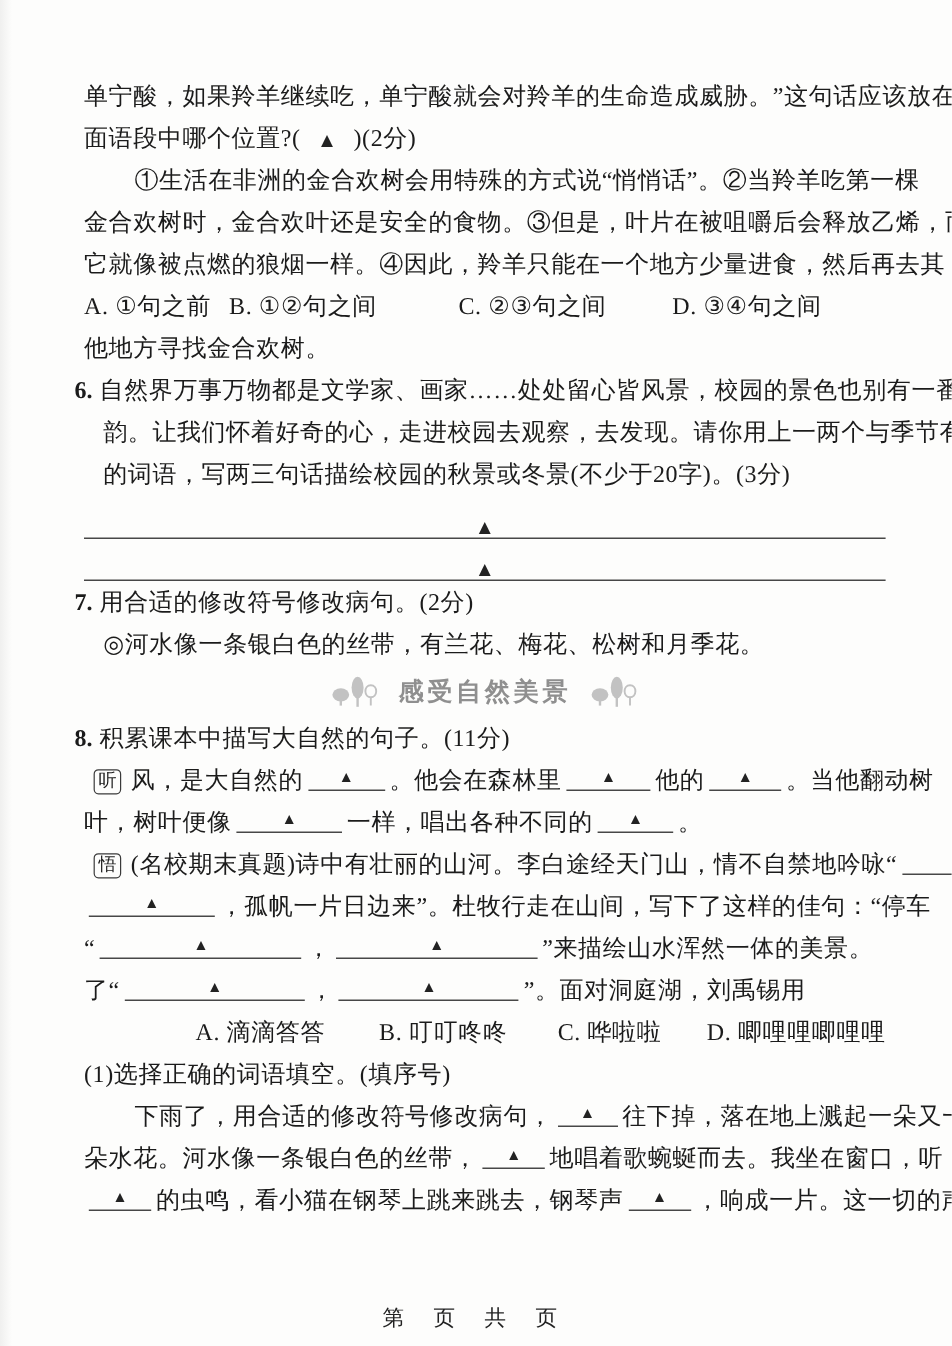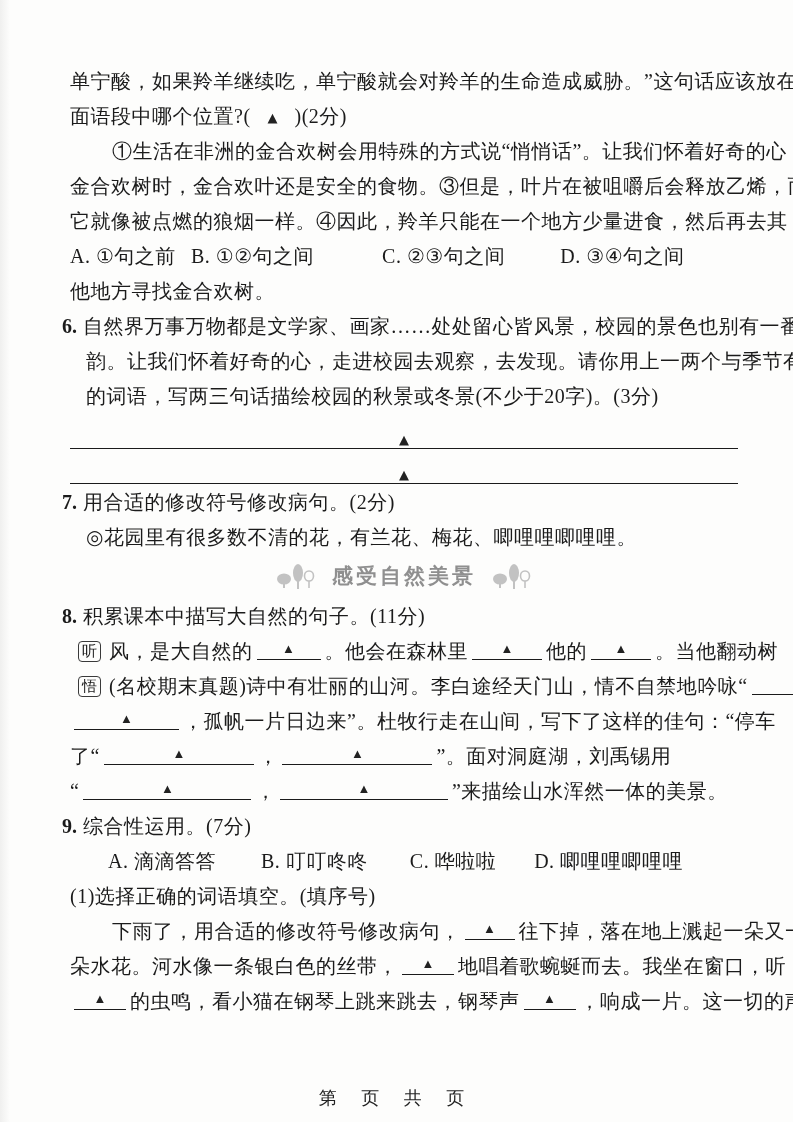--- a/index.html
+++ b/index.html
@@ -20,21 +20,21 @@
   }
   .line{
     font-size:20px;
     line-height:35px;
     height:35px;
     white-space:nowrap;
   }
   .line.qn{margin-left:-8px;}
   .line.qc{padding-left:16px;}
   .line.pi{padding-left:42px;}
-  .line.o9{padding-left:38px;}
+  .line.o9{padding-left:38px;text-align:right;}
   .line.bx{padding-left:8px;}
   .qnum{font-weight:bold;margin-right:6px;}
   .txt{letter-spacing:0.5px;}
   .blank{
     display:inline-block;
     box-sizing:border-box;
     border-bottom:1.6px solid #1b1b1b;
     text-align:center;
     font-size:13px;
     line-height:13px;
@@ -97,36 +97,36 @@
   }
 </style>
 </head>
 <body>
 
 <div class="page">
   <div class="edge-shade"></div>
   <div class="doc" id="doc">
       <div class="line "><span class="txt">单宁酸，如果羚羊继续吃，单宁酸就会对羚羊的生命造成威胁。”这句话应该放在下</span></div>
       <div class="line "><span class="txt">面语段中哪个位置?(</span><span class="gap" style="width: 14px;"></span><span class="tri">▲</span><span class="gap" style="width: 14px;"></span><span class="txt">)(2分)</span></div>
-      <div class="line pi"><span class="txt">①生活在非洲的金合欢树会用特殊的方式说“悄悄话”。让我们怀着好奇的心</span></div>
+      <div class="line pi"><span class="txt">①生活在非洲的金合欢树会用特殊的方式说“悄悄话”。②当羚羊吃第一棵</span></div>
       <div class="line "><span class="txt">金合欢树时，金合欢叶还是安全的食物。③但是，叶片在被咀嚼后会释放乙烯，而</span></div>
       <div class="line "><span class="txt">它就像被点燃的狼烟一样。④因此，羚羊只能在一个地方少量进食，然后再去其</span></div>
       <div class="line "><span class="txt">A. ①句之前</span><span class="gap" style="width: 15px;"></span><span class="txt">B. ①②句之间</span><span class="gap" style="width: 68px;"></span><span class="txt">C. ②③句之间</span><span class="gap" style="width: 55px;"></span><span class="txt">D. ③④句之间</span></div>
       <div class="line "><span class="txt">他地方寻找金合欢树。</span></div>
       <div class="line qn"><span class="qnum">6.</span><span class="txt">自然界万事万物都是文学家、画家……处处留心皆风景，校园的景色也别有一番意</span></div>
       <div class="line qc"><span class="txt">韵。让我们怀着好奇的心，走进校园去观察，去发现。请你用上一两个与季节有关</span></div>
       <div class="line qc"><span class="txt">的词语，写两三句话描绘校园的秋景或冬景(不少于20字)。(3分)</span></div>
       <div class="rule">
         <span class="tri">▲</span>
       </div>
       <div class="rule">
         <span class="tri">▲</span>
       </div>
       <div class="line qn"><span class="qnum">7.</span><span class="txt">用合适的修改符号修改病句。(2分)</span></div>
-      <div class="line qc"><span class="txt">◎花园里有很多数不清的花，有兰花、梅花、唧哩哩唧哩哩。</span></div>
+      <div class="line qc"><span class="txt">◎河水像一条银白色的丝带，有兰花、梅花、松树和月季花。</span></div>
   <div class="banner">
     <svg class="plant-icon" width="40" height="30" viewBox="0 0 40 30">
       <g fill="#c2c2c2">
         <ellipse cx="8" cy="18" rx="7" ry="5.5"></ellipse>
         <rect x="7" y="22" width="2" height="5"></rect>
         <ellipse cx="22" cy="12" rx="5" ry="9"></ellipse>
         <rect x="21" y="20" width="2" height="8"></rect>
       </g>
       <g fill="none" stroke="#c2c2c2" stroke-width="1.6">
         <path d="M33 10 c3 0 4.5 2.5 4.5 5 c0 3 -2 5 -4.5 5 c-2.5 0 -4.5 -2 -4.5 -5 c0 -2.5 1.5 -5 4.5 -5 Z"></path>
@@ -142,25 +142,25 @@
         <rect x="21" y="20" width="2" height="8"></rect>
       </g>
       <g fill="none" stroke="#c2c2c2" stroke-width="1.6">
         <path d="M33 10 c3 0 4.5 2.5 4.5 5 c0 3 -2 5 -4.5 5 c-2.5 0 -4.5 -2 -4.5 -5 c0 -2.5 1.5 -5 4.5 -5 Z"></path>
         <line x1="33" y1="20" x2="33" y2="27"></line>
       </g>
     </svg>
   </div>
 <div class="line qn"><span class="qnum">8.</span><span class="txt">积累课本中描写大自然的句子。(11分)</span></div>
       <div class="line bx"><span class="boxchar">听</span><span class="txt">风，是大自然的</span><span class="blank" style="width: 64px;">▲</span><span class="txt">。他会在森林里</span><span class="blank" style="width: 70px;">▲</span><span class="txt">他的</span><span class="blank" style="width: 60px;">▲</span><span class="txt">。当他翻动树</span></div>
+      <div class="line "><span class="txt">叶，树叶便像</span><span class="blank" style="width: 88px;">▲</span><span class="txt">一样，唱出各种不同的</span><span class="blank" style="width: 63px;">▲</span><span class="txt">。</span></div>
       <div class="line bx"><span class="boxchar">悟</span><span class="txt">(名校期末真题)诗中有壮丽的山河。李白途经天门山，情不自禁地吟咏“</span><span class="blank" style="width: 60px;"></span></div>
       <div class="line "><span class="blank" style="width: 105px;">▲</span><span class="txt">，孤帆一片日边来”。杜牧行走在山间，写下了这样的佳句：“停车</span></div>
+      <div class="line "><span class="txt">“</span><span class="blank" style="width: 168px;">▲</span><span class="txt">，</span><span class="blank" style="width: 168px;">▲</span><span class="txt">”来描绘山水浑然一体的美景。</span></div>
       <div class="line "><span class="txt">了“</span><span class="blank" style="width: 150px;">▲</span><span class="txt">，</span><span class="blank" style="width: 150px;">▲</span><span class="txt">”。面对洞庭湖，刘禹锡用</span></div>
-      <div class="line "><span class="txt">“</span><span class="blank" style="width: 168px;">▲</span><span class="txt">，</span><span class="blank" style="width: 168px;">▲</span><span class="txt">”来描绘山水浑然一体的美景。</span></div>
-      <div class="line qn"><span class="qnum">9.</span><span class="txt">综合性运用。(7分)</span></div>
       <div class="line o9"><span class="txt">A. 滴滴答答</span><span class="gap" style="width: 45px;"></span><span class="txt">B. 叮叮咚咚</span><span class="gap" style="width: 42px;"></span><span class="txt">C. 哗啦啦</span><span class="gap" style="width: 38px;"></span><span class="txt">D. 唧哩哩唧哩哩</span></div>
       <div class="line "><span class="txt">(1)选择正确的词语填空。(填序号)</span></div>
       <div class="line pi"><span class="txt">下雨了，用合适的修改符号修改病句，</span><span class="blank" style="width: 50px;">▲</span><span class="txt">往下掉，落在地上溅起一朵又一</span></div>
       <div class="line "><span class="txt">朵水花。河水像一条银白色的丝带，</span><span class="blank" style="width: 52px;">▲</span><span class="txt">地唱着歌蜿蜒而去。我坐在窗口，听</span></div>
       <div class="line "><span class="blank" style="width: 52px;">▲</span><span class="txt">的虫鸣，看小猫在钢琴上跳来跳去，钢琴声</span><span class="blank" style="width: 52px;">▲</span><span class="txt">，响成一片。这一切的声</span></div>
     </div>
   <div class="footer">第 页 共 页</div>
 </div>
 
 </body></html>

